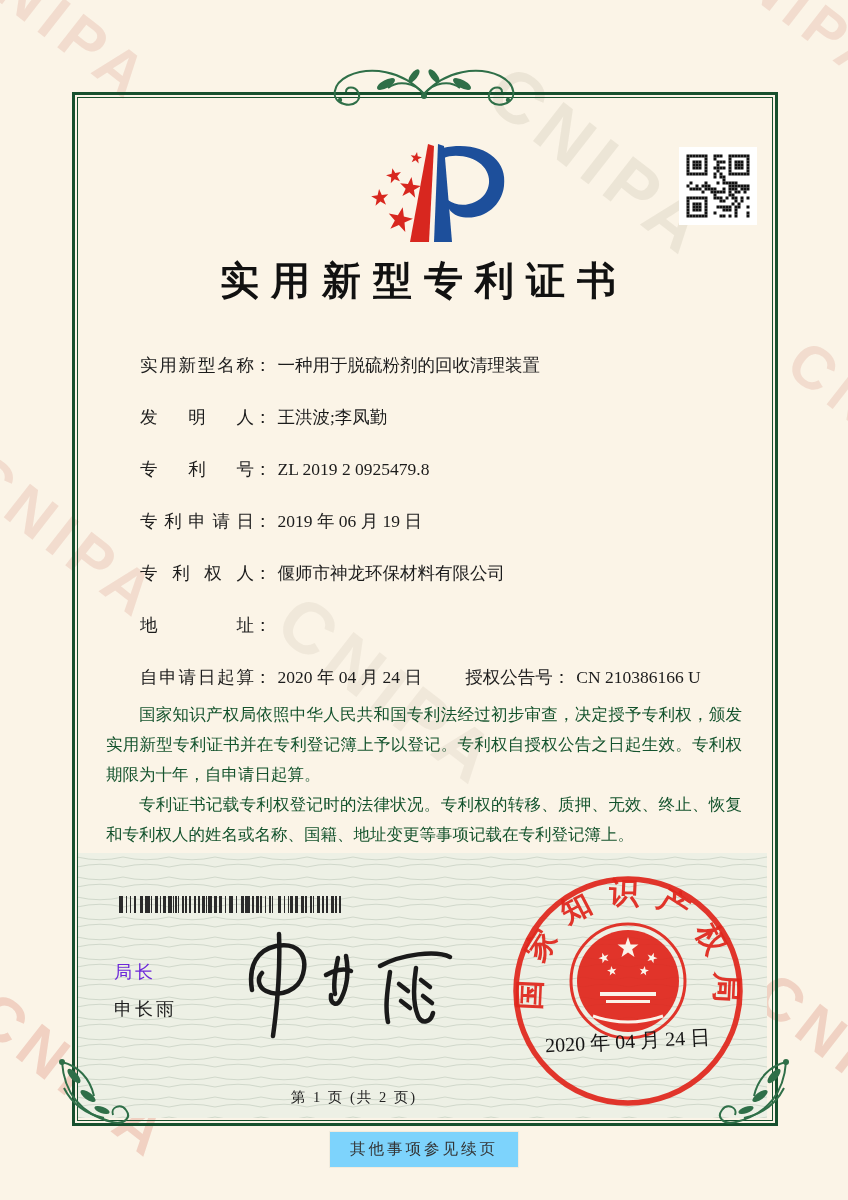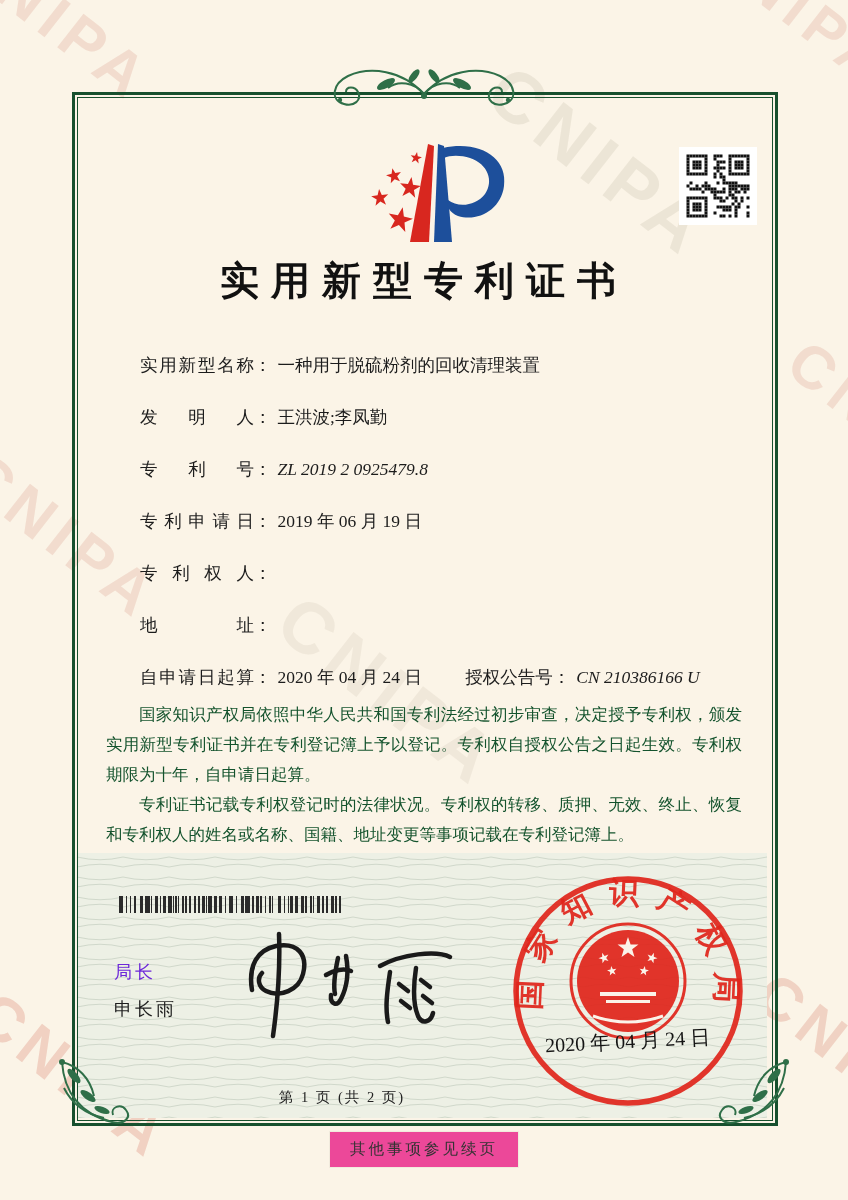--- a/index.html
+++ b/index.html
@@ -73,21 +73,21 @@
     font-size:17.5px;color:#1c1c1c;margin-left:36px;
   }
   .frow{display:flex;align-items:baseline;line-height:22px;}
   .flabel{
     display:inline-block;width:114px;
     text-align:justify;text-align-last:justify;
     flex:none;
   }
   .fcolon{flex:none;}
   .fvalue{margin-left:6px;white-space:nowrap;}
-  .fvalue-num{font-family:"Liberation Serif","DejaVu Serif",serif;font-style:italic;}
+  .fvalue-num{font-family:"Liberation Serif","DejaVu Serif",serif;}
   .grant-row .fvalue{width:222px;}
   .flabel2{flex:none;margin-left:4px;}
 
   
   .body-text{
     position:absolute;left:106px;top:700px;width:636px;
     font-size:16.5px;line-height:1.82;color:#14532d;
     text-align:justify;
   }
   .body-text p{margin:0;text-indent:2em;}
@@ -106,26 +106,26 @@
     font-family:Liberation Sans, sans-serif;
     font-size:18px;letter-spacing:3px;color:#1d1d1d;
   }
   .sig-hand{position:absolute;left:222px;top:930px;}
 
   
   .seal{position:absolute;left:505px;top:868px;}
 
   
   .page-no{
-    position:absolute;left:4px;top:1088px;width:676px;text-align:center;
+    position:absolute;left:16px;top:1088px;width:676px;text-align:center;
     font-size:14.5px;letter-spacing:2px;color:#222;
   }
   .note-box{
     position:absolute;left:50%;top:1132px;transform:translateX(-50%);
-    background:#ec4899;padding:7px 20px;
+    background:#7dd3fc;padding:7px 20px;
     font-size:15.5px;letter-spacing:3px;color:#333;
     box-shadow:0 0 0 1px rgba(240,234,220,0.9);
   }
 </style>
 </head>
 <body>
 
 <div class="page">
 
   <div class="wm wm-pink wm1">CNIPA</div>
@@ -454,20 +454,21 @@
       <span class="fvalue fvalue-num">ZL 2019 2 0925479.8</span>
     </div>
     <div class="frow">
       <span class="flabel">专利申请日</span>
         <span class="fcolon">：</span>
       <span class="fvalue">2019 年 06 月 19 日</span>
     </div>
     <div class="frow">
       <span class="flabel">专利权人</span>
         <span class="fcolon">：</span>
+      <span class="fvalue">偃师市神龙环保材料有限公司</span>
     </div>
     <div class="frow">
       <span class="flabel">地址</span>
         <span class="fcolon">：</span>
     </div>
     <div class="frow grant-row">
       <span class="flabel">自申请日起算</span>
         <span class="fcolon">：</span>
       <span class="fvalue">2020 年 04 月 24 日</span>
       <span class="flabel2">授权公告号</span>

